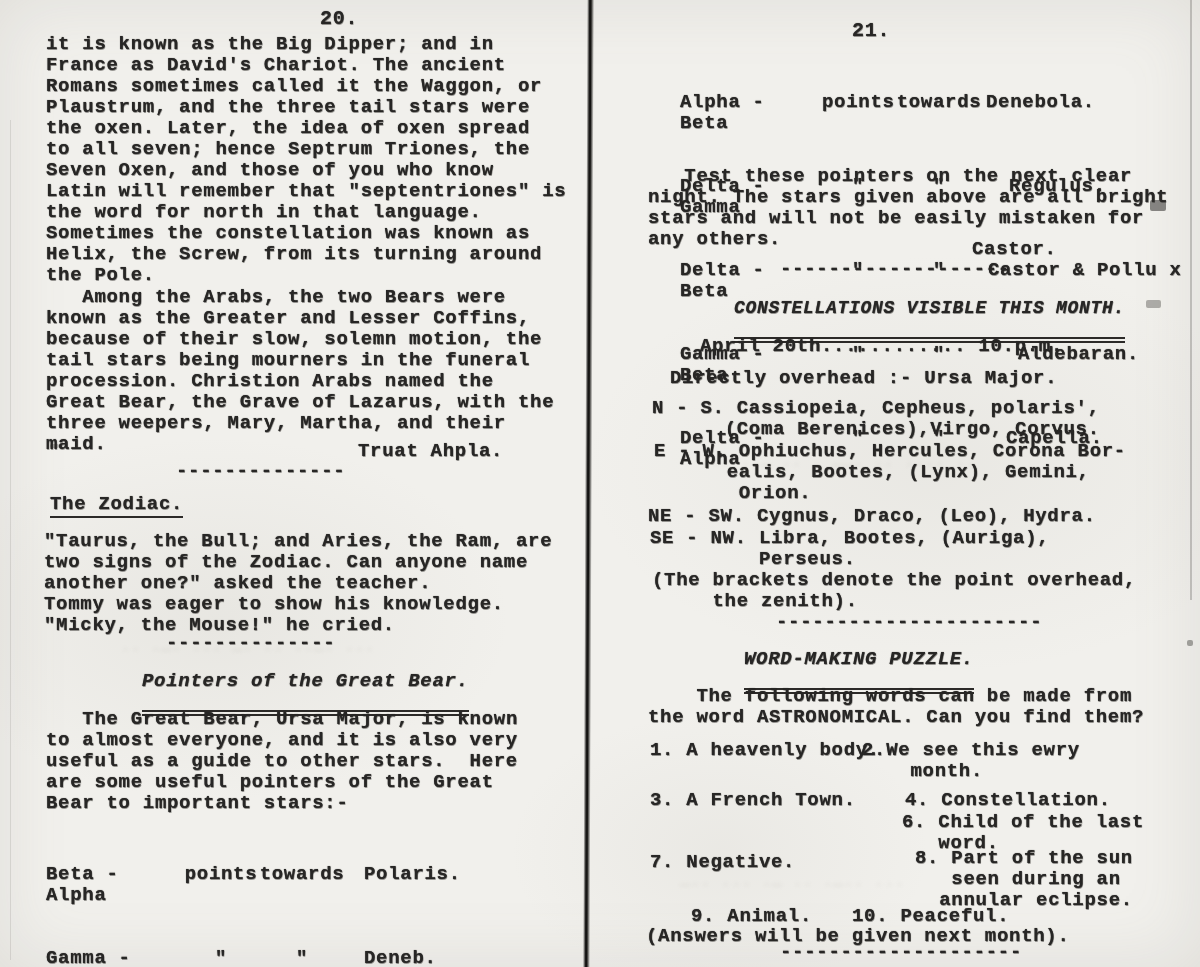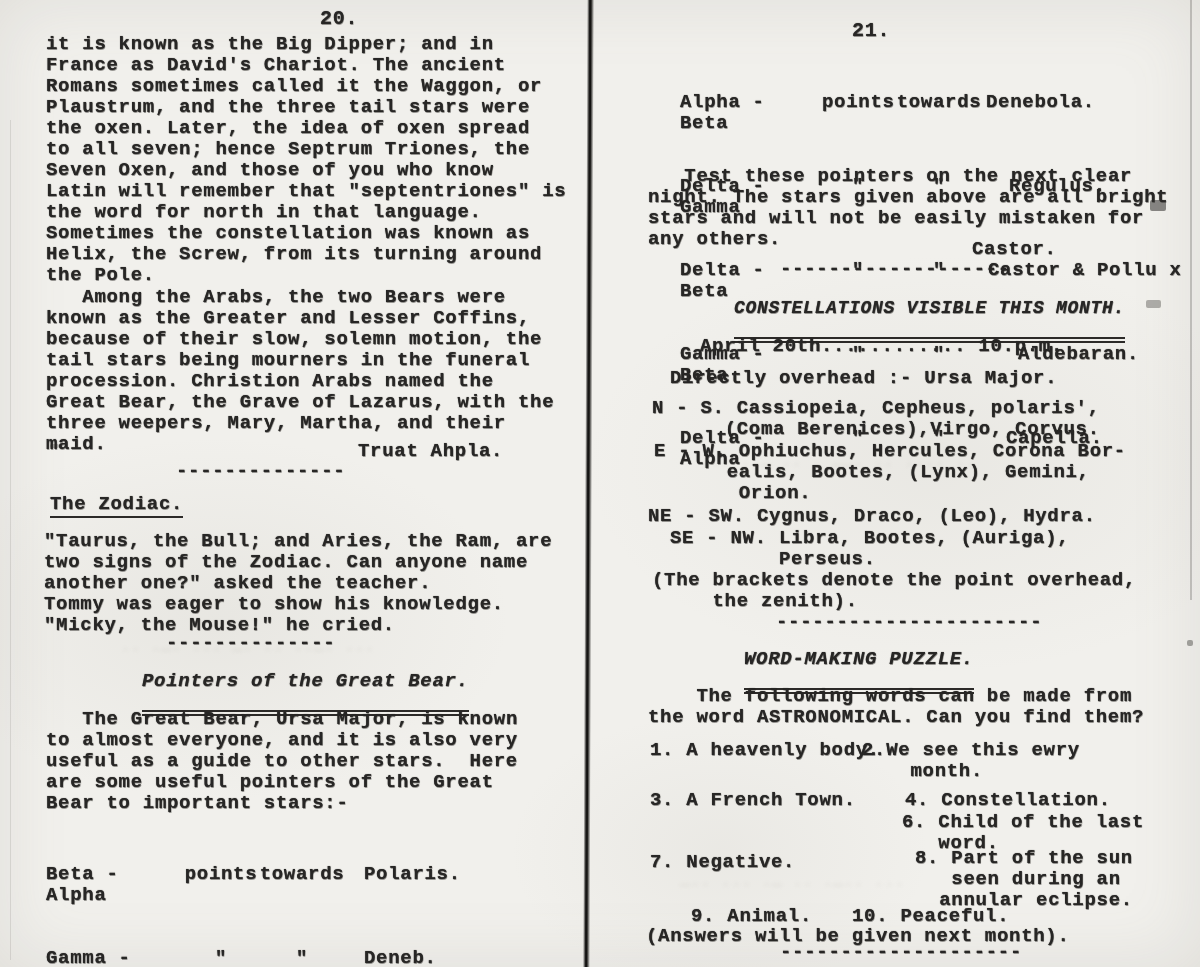--- a/index.html
+++ b/index.html
@@ -45,21 +45,21 @@
   #pr-table{left:28px;top:50px;width:530px;margin-left:22px;}
   #pr-test{left:18px;top:166px;}
   #pr-sig{left:342px;top:239px;}
   #pr-div1{left:150px;top:259px;}
   #pr-const-h{left:104px;top:298px;font-size:18px;}
   #pr-date{left:70px;top:336px;}
   #pr-overhead{left:40px;top:368px;}
   #pr-cl0{left:22px;top:398px;}
   #pr-cl1{left:24px;top:441px;}
   #pr-cl2{left:18px;top:506px;}
-  #pr-cl3{left:20px;top:528px;margin-left:20px;}
+  #pr-cl3{left:20px;top:528px;}
   #pr-note{left:22px;top:570px;}
   #pr-div2{left:146px;top:612px;}
   #pr-puzzle-h{left:114px;top:649px;}
   #pr-puzzle-i{left:18px;top:686px;text-align:center;}
   #pz1{left:20px;top:740px;}  #pz2{left:232px;top:740px;}
   #pz3{left:20px;top:790px;}  #pz4{left:275px;top:790px;}
   #pz5{left:20px;top:812px;}  #pz6{left:272px;top:812px;}
   #pz7{left:20px;top:852px;}  #pz8{left:285px;top:848px;}
   #pz9{left:20px;top:906px;margin-left:41px;}  #pz10{left:222px;top:906px;}
   #pr-answers{left:16px;top:926px;}

